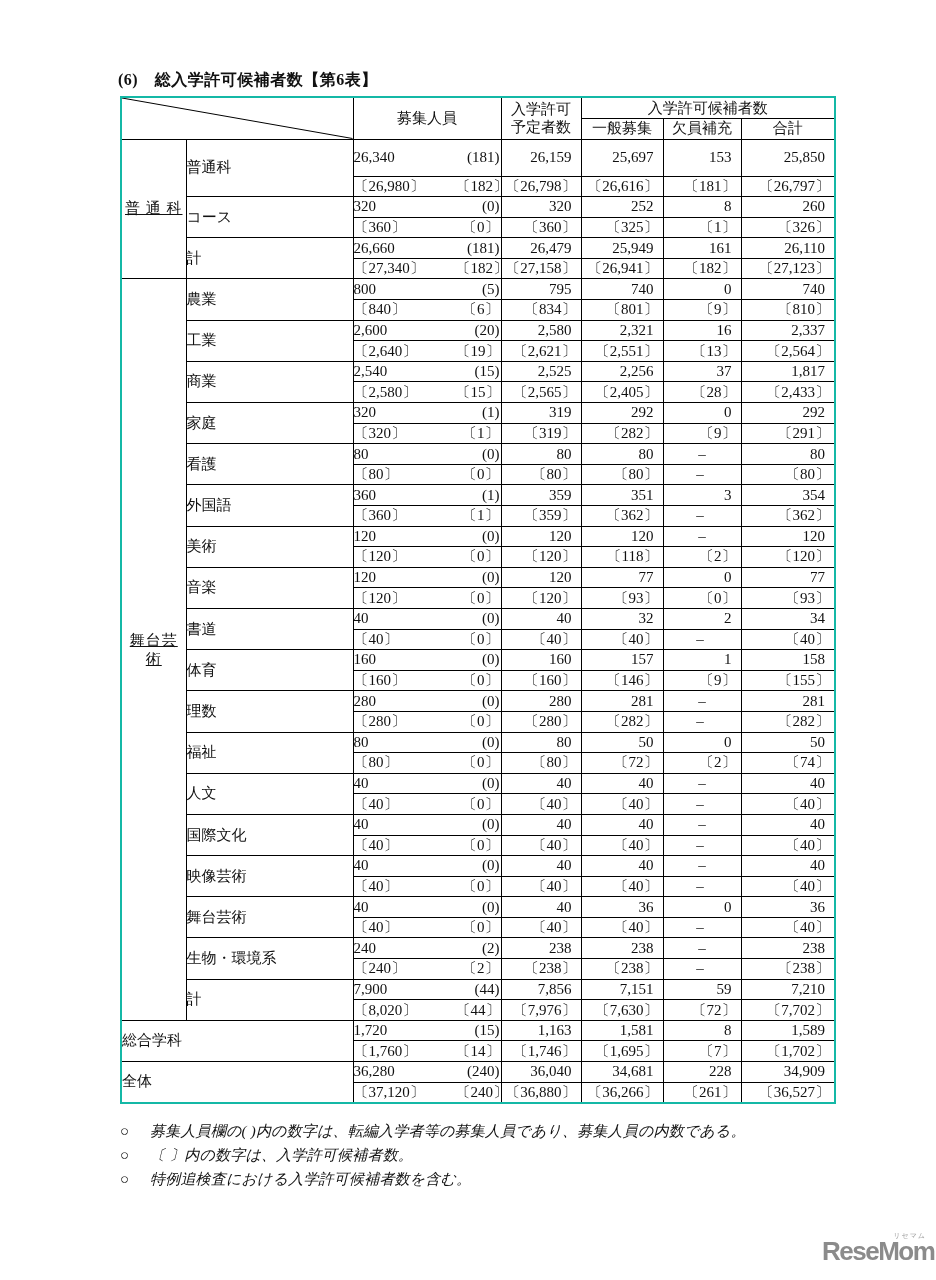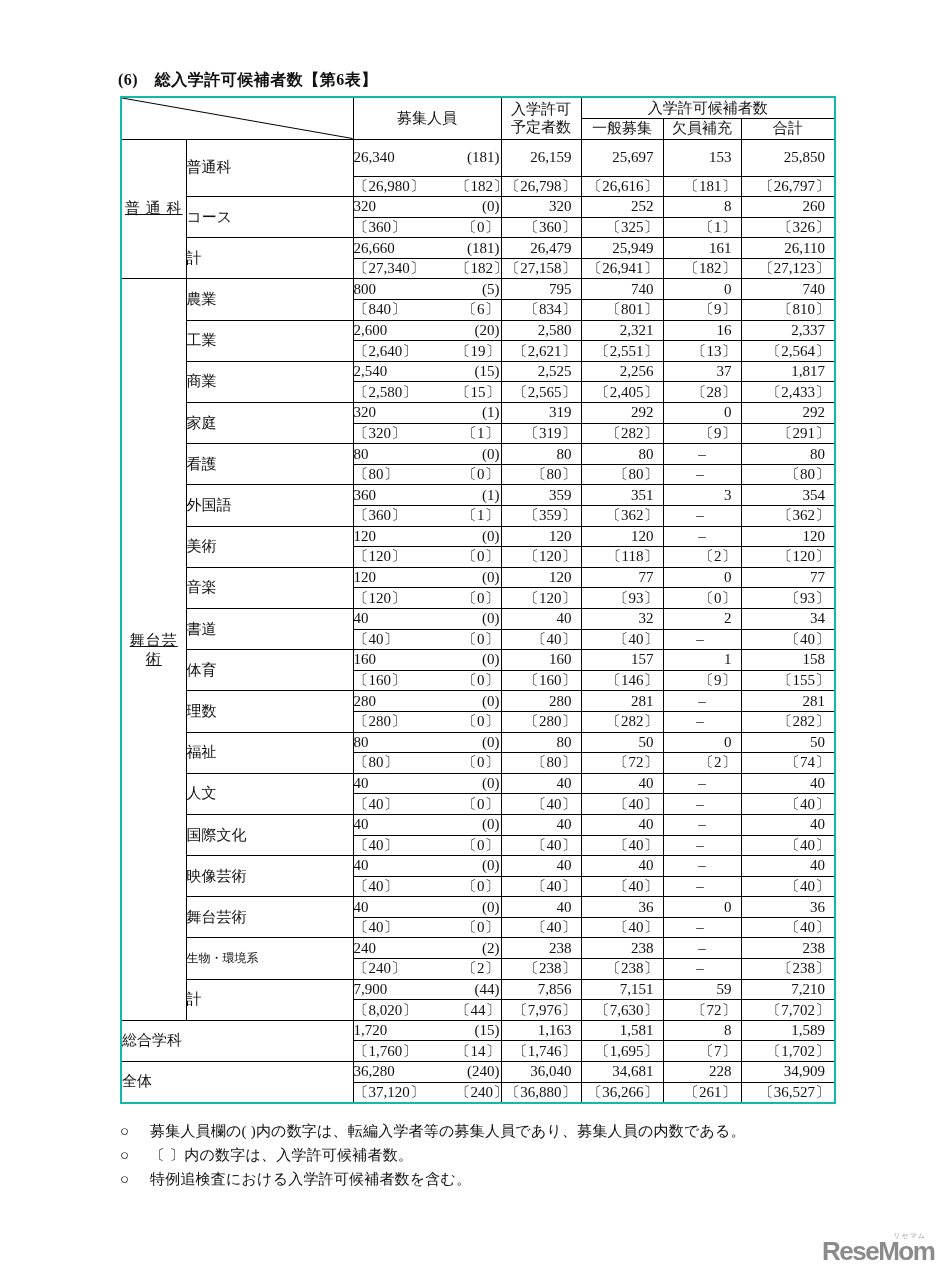--- a/index.html
+++ b/index.html
@@ -17,31 +17,31 @@
   .main thead tr{height:21px;}
   .main th{text-align:center;line-height:1.1;}
   th.diag{position:relative;padding:0;}
   th.diag svg{position:absolute;left:0;top:0;width:100%;height:100%;display:block;}
   .h-yotei div{line-height:1.25;}
   tr.cur{height:20.6px;}
   tr.prev{height:20.6px;}
   tr.tall{height:37px;}
   td.cat{text-align:center;letter-spacing:1px;text-decoration:underline;}
   td.label{text-align:left;}
-  td.label.sm{font-size:12px;}
+  td.label.sm{font-size:15px;}
   td.num{text-align:right;padding-right:9px;white-space:nowrap;}
   tr.prev td.num{padding-right:4px;}
   td.num.dash{text-align:center;padding-right:0;}
   td.boshu{text-align:right;white-space:nowrap;padding:0 6px 0 0;}
   td.boshu .bm{display:inline-block;width:86px;text-align:left;}
   td.boshu .bp{display:inline-block;width:44px;text-align:right;padding-left:16px;}
   .notes{position:absolute;left:120px;top:1122px;width:740px;font-size:15px;}
   .note{display:flex;align-items:flex-start;margin-bottom:6px;line-height:1.2;}
   .note .marker{width:30px;flex:0 0 30px;}
-  .note .txt{flex:1;letter-spacing:.2px;}
+  .note .txt{flex:1;letter-spacing:.2px;font-style:italic;}
   .logo{position:absolute;left:822px;top:1238px;width:112px;height:36px;}
   .logo-text{
     font-family:"Liberation Sans","DejaVu Sans",sans-serif;font-weight:bold;
     font-size:26px;color:#8b8b8b;letter-spacing:-1.5px;line-height:1;
   }
   .logo-ruby{
     position:absolute;top:-7px;right:8px;font-size:7px;color:#a2a2a2;letter-spacing:1px;
     font-family:"Liberation Sans","DejaVu Sans",sans-serif;
   }
 </style>

